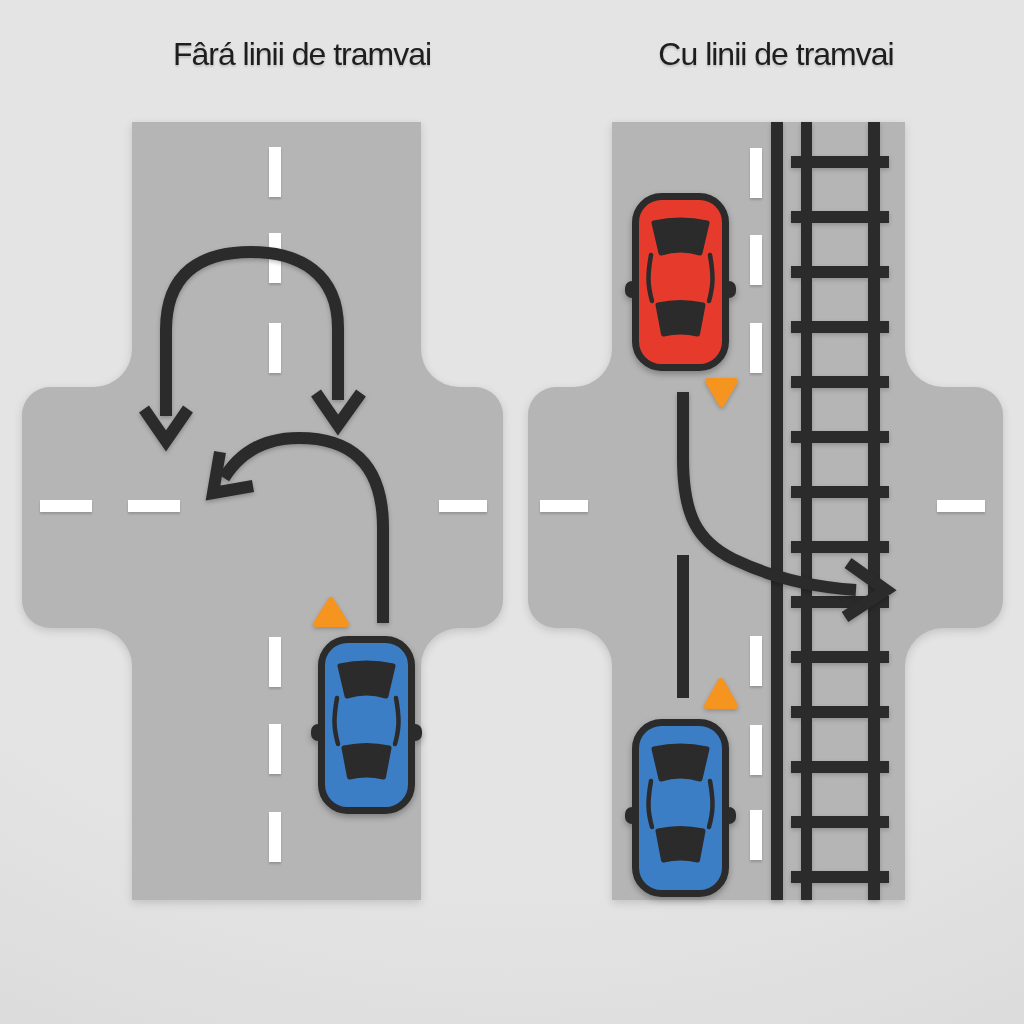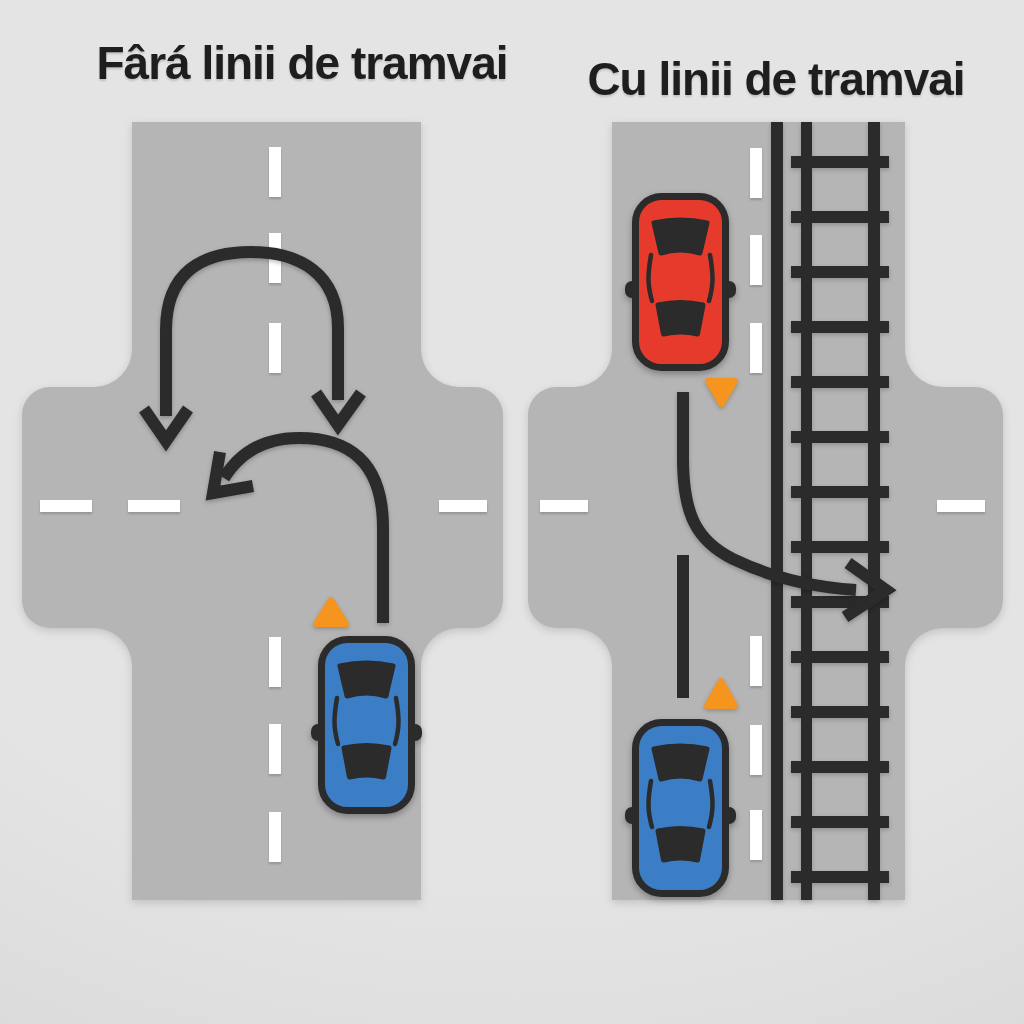--- a/index.html
+++ b/index.html
@@ -8,26 +8,26 @@
     --cone-orange:#f5941f; --title-text:#1e1e1e;
   }
   html,body{margin:0;padding:0;background:#cfcfcf;}
   .stage{
     position:relative;width:1024px;height:1024px;overflow:hidden;
     background:radial-gradient(135% 105% at 50% 32%, var(--background) 0%, var(--background) 52%, #d2d2d2 100%);
     font-family:"Liberation Sans","DejaVu Sans",sans-serif;
   }
   .title{
     position:absolute;top:36px;transform:translateX(-50%);
-    font-size:46px;font-weight:700;letter-spacing:-1px;
+    font-size:32px;font-weight:400;letter-spacing:-1px;
     color:var(--title-text);white-space:nowrap;
     text-shadow:0 2px 2px rgba(0,0,0,0.15);
   }
   .title-left{left:302px;}
-  .title-right{left:776px;margin-top:16px;}
+  .title-right{left:776px;}
   svg.scene{position:absolute;left:0;top:0;width:1024px;height:1024px;}
   .road{fill:var(--road);filter:drop-shadow(0 3px 4px rgba(0,0,0,0.14));}
   .dash{fill:var(--marking-white);filter:drop-shadow(0 2px 1px rgba(0,0,0,0.18));}
   .ink{fill:var(--ink-dark);}
   .arrow{fill:none;stroke:var(--ink-dark);stroke-width:12;stroke-linecap:butt;stroke-linejoin:miter;}
   .arrow-group{filter:drop-shadow(0 2px 2px rgba(0,0,0,0.25));}
   .tram-group{filter:drop-shadow(0 2px 2px rgba(0,0,0,0.2));}
   .tri{fill:var(--cone-orange);stroke:var(--cone-orange);stroke-width:6;stroke-linejoin:round;filter:drop-shadow(0 2px 2px rgba(0,0,0,0.22));}
   .car{filter:drop-shadow(0 3px 3px rgba(0,0,0,0.3));}
   .use-blue{--car-fill:var(--car-blue);}

